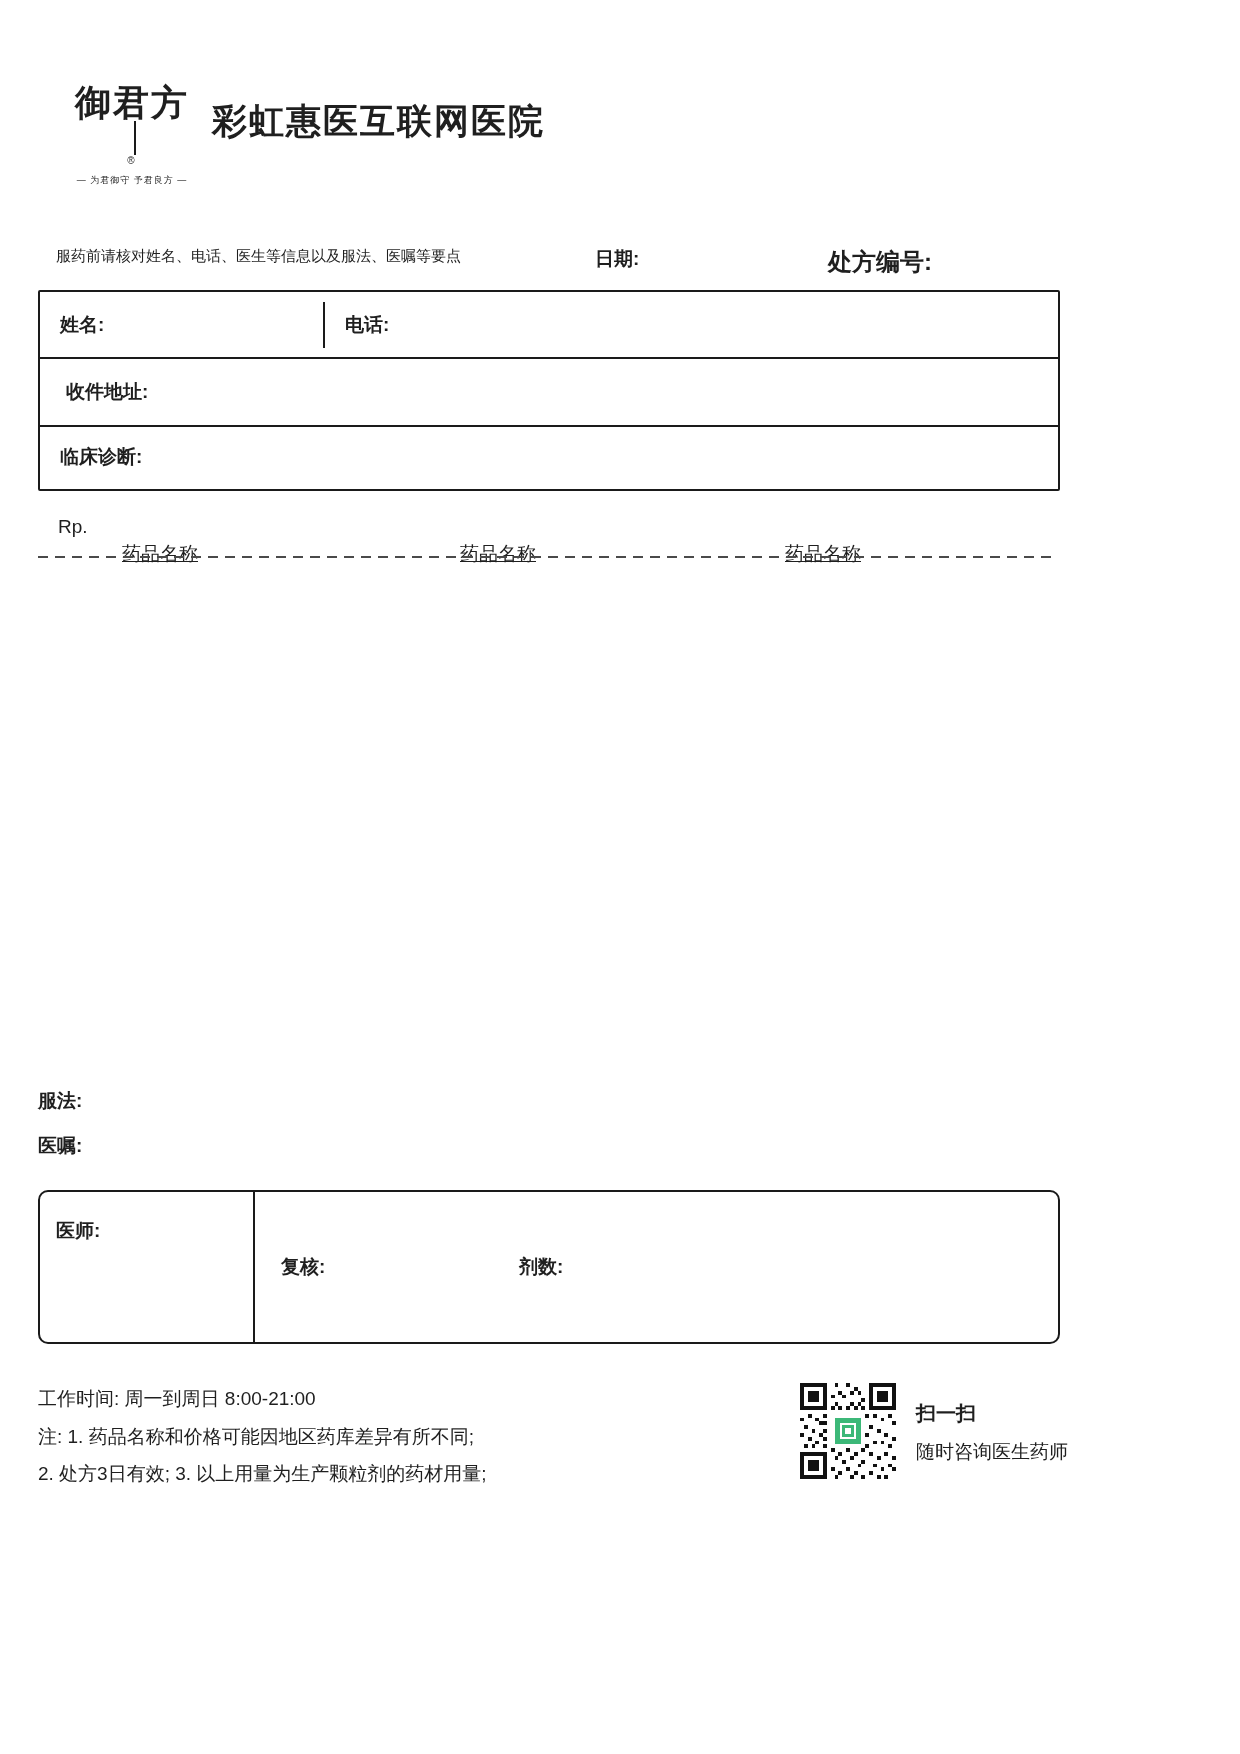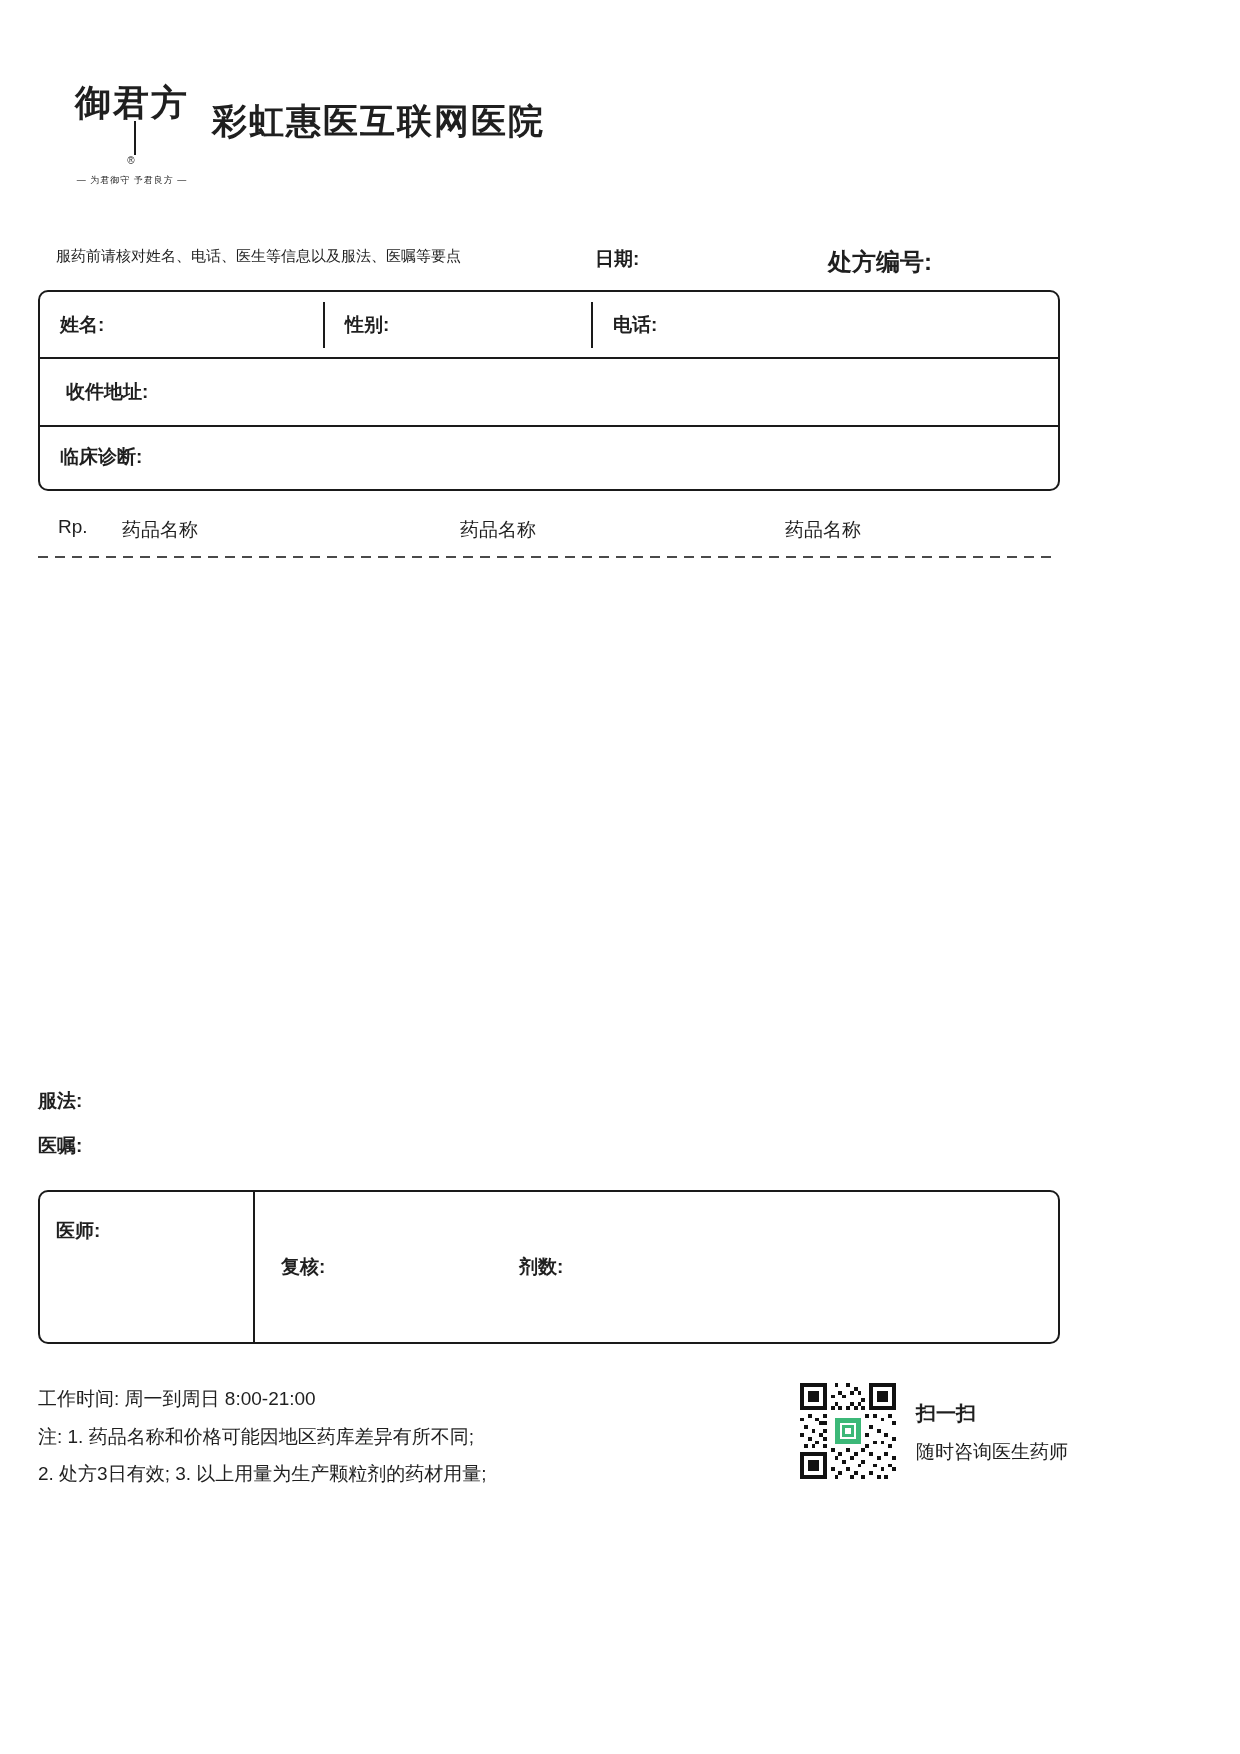--- a/index.html
+++ b/index.html
@@ -19,33 +19,33 @@
   .logo-slogan{font-size:9px;letter-spacing:1px;margin-top:8px;white-space:nowrap;}
   .hospital{left:212px;top:98px;margin:0;font-size:35px;font-weight:800;letter-spacing:2px;}
 
   
   .notice-check{left:56px;top:247px;font-size:15px;}
   .date-label{left:595px;top:246px;font-size:19px;font-weight:600;}
   .rxno-label{left:828px;top:246px;font-size:24px;font-weight:600;}
 
   
   .patient-box{left:38px;top:290px;width:1018px;height:197px;
-    border:2px solid var(--line,#1a1a1a);border-radius:10px;overflow:hidden;background:#fff;}
+    border:2px solid var(--line,#1a1a1a);border-radius:2px;overflow:hidden;background:#fff;}
   .p-row{display:flex;align-items:center;}
   .p-row1{height:65px;border-bottom:2px solid var(--line,#1a1a1a);}
   .p-row2{height:66px;border-bottom:2px solid var(--line,#1a1a1a);padding-left:26px;}
   .p-row3{height:60px;padding-left:20px;}
   .p-cell{height:100%;display:flex;align-items:center;padding-left:20px;}
   .c1{width:263px;}.c2{width:246px;}.c3{width:258px;}.c4{flex:1;}
   .sep{border-left:2px solid var(--line,#1a1a1a);height:46px;align-self:center;}
   .lbl{font-size:19px;font-weight:600;}
 
   
   .rp-label{left:58px;top:516px;font-size:19px;}
-  .med-col{top:517px;font-size:19px;}
+  .med-col{top:541px;font-size:19px;text-decoration:underline;}
   .med-col1{left:122px;}
   .med-col2{left:460px;}
   .med-col3{left:785px;}
   .dashed-divider{left:38px;top:556px;width:1018px;height:2px;
     background:repeating-linear-gradient(90deg,#4a4a4a 0 10px,transparent 10px 17px);}
 
   
   .usage-label{left:38px;top:1088px;}
   .advice-label{left:38px;top:1133px;}
 
@@ -83,23 +83,20 @@
   <h1 class="abs hospital">彩虹惠医互联网医院</h1>
 
   <div class="abs notice-check">服药前请核对姓名、电话、医生等信息以及服法、医嘱等要点</div>
   <div class="abs date-label">日期:</div>
   <div class="abs rxno-label">处方编号:</div>
 
   <section class="abs patient-box">
     <div class="p-row p-row1">
       <div class="p-cell c1">
         <span class="lbl">姓名:</span>
-      </div>
-      <div class="p-cell c2 sep">
-        <span class="lbl">性别:</span>
       </div>
       <div class="p-cell c4 sep">
         <span class="lbl">电话:</span>
       </div>
     </div>
     <div class="p-row p-row2">
       <span class="lbl">收件地址:</span>
     </div>
     <div class="p-row p-row3">
       <span class="lbl">临床诊断:</span>

